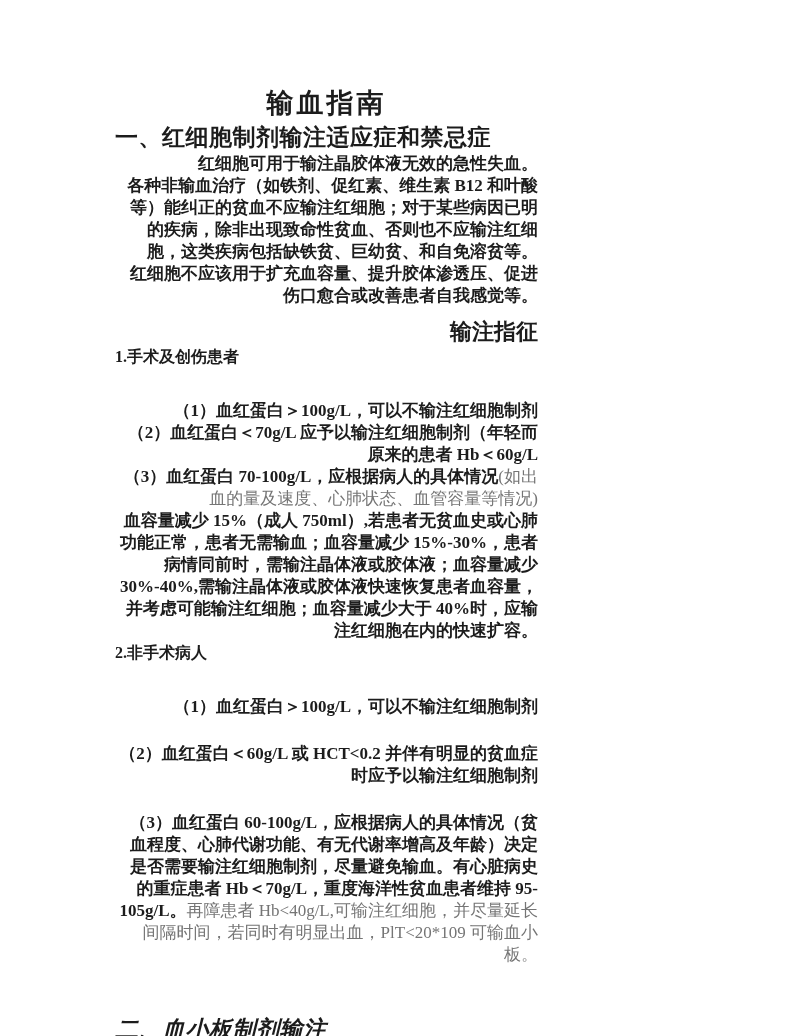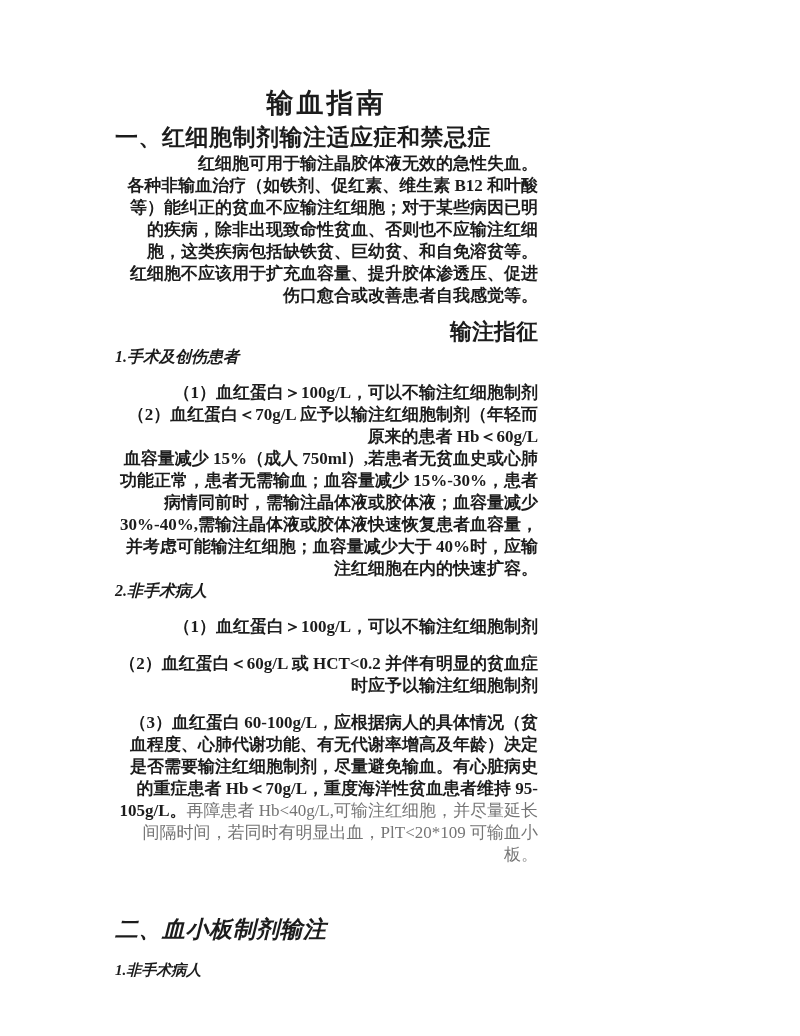--- a/index.html
+++ b/index.html
@@ -45,24 +45,23 @@
     font-size: 22px;
     font-weight: bold;
     line-height: 28px;
     text-align: right;
   }
   .group-heading {
     margin: 0;
     font-size: 16px;
     font-weight: bold;
     line-height: 22px;
-    font-style: italic;
   }
-  .first-item { margin-top: 14px; }
-  .spaced { margin-top: 15px; }
+  .first-item { margin-top: 32px; }
+  .spaced { margin-top: 25px; }
   .muted {
     color: #757575;
     font-weight: normal;
   }
   .sec2 { margin-top: 48px; font-style: italic; }
   .sub2 { margin-top: 14px; font-size: 15px; }
 </style>
 </head>
 <body>
 
@@ -74,20 +73,21 @@
 
   <p class="body">红细胞可用于输注晶胶体液无效的急性失血。</p>
   <p class="body">各种非输血治疗（如铁剂、促红素、维生素 B12 和叶酸等）能纠正的贫血不应输注红细胞；对于某些病因已明的疾病，除非出现致命性贫血、否则也不应输注红细胞，这类疾病包括缺铁贫、巨幼贫、和自免溶贫等。</p>
   <p class="body">红细胞不应该用于扩充血容量、提升胶体渗透压、促进伤口愈合或改善患者自我感觉等。</p>
 
   <h3 class="sub-heading">输注指征</h3>
   <h4 class="group-heading">1.手术及创伤患者</h4>
 
   <p class="body first-item">（1）血红蛋白＞100g/L，可以不输注红细胞制剂</p>
   <p class="body">（2）血红蛋白＜70g/L 应予以输注红细胞制剂（年轻而原来的患者 Hb＜60g/L</p>
+  <p class="body"><span>（3）血红蛋白 70-100g/L，应根据病人的具体情况</span><span class="muted">(如出血的量及速度、心肺状态、血管容量等情况)</span></p>
 
   <p class="body">血容量减少 15%（成人 750ml）,若患者无贫血史或心肺功能正常，患者无需输血；血容量减少 15%-30%，患者病情同前时，需输注晶体液或胶体液；血容量减少 30%-40%,需输注晶体液或胶体液快速恢复患者血容量，并考虑可能输注红细胞；血容量减少大于 40%时，应输注红细胞在内的快速扩容。</p>
 
   <h4 class="group-heading">2.非手术病人</h4>
 
   <p class="body first-item">（1）血红蛋白＞100g/L，可以不输注红细胞制剂</p>
   <p class="body spaced">（2）血红蛋白＜60g/L 或 HCT&lt;0.2 并伴有明显的贫血症时应予以输注红细胞制剂</p>
   <p class="body spaced"><span>（3）血红蛋白 60-100g/L，应根据病人的具体情况（贫血程度、心肺代谢功能、有无代谢率增高及年龄）决定是否需要输注红细胞制剂，尽量避免输血。有心脏病史的重症患者 Hb＜70g/L，重度海洋性贫血患者维持 95-105g/L。</span><span class="muted">再障患者 Hb&lt;40g/L,可输注红细胞，并尽量延长间隔时间，若同时有明显出血，PlT&lt;20*109 可输血小板。</span></p>
 
   <h2 class="sec-heading sec2">二、血小板制剂输注</h2>

